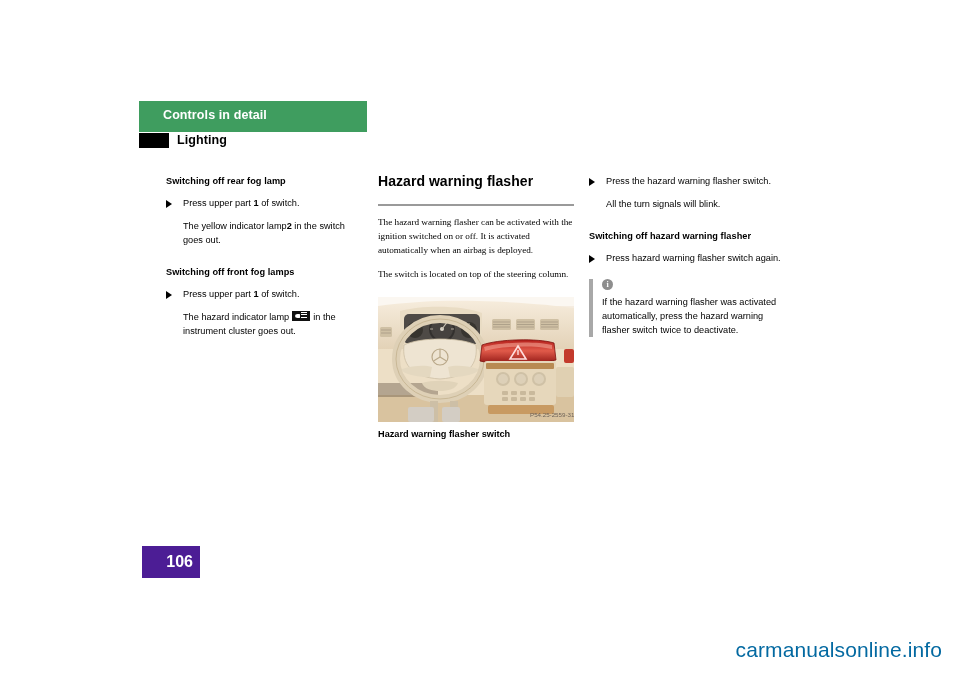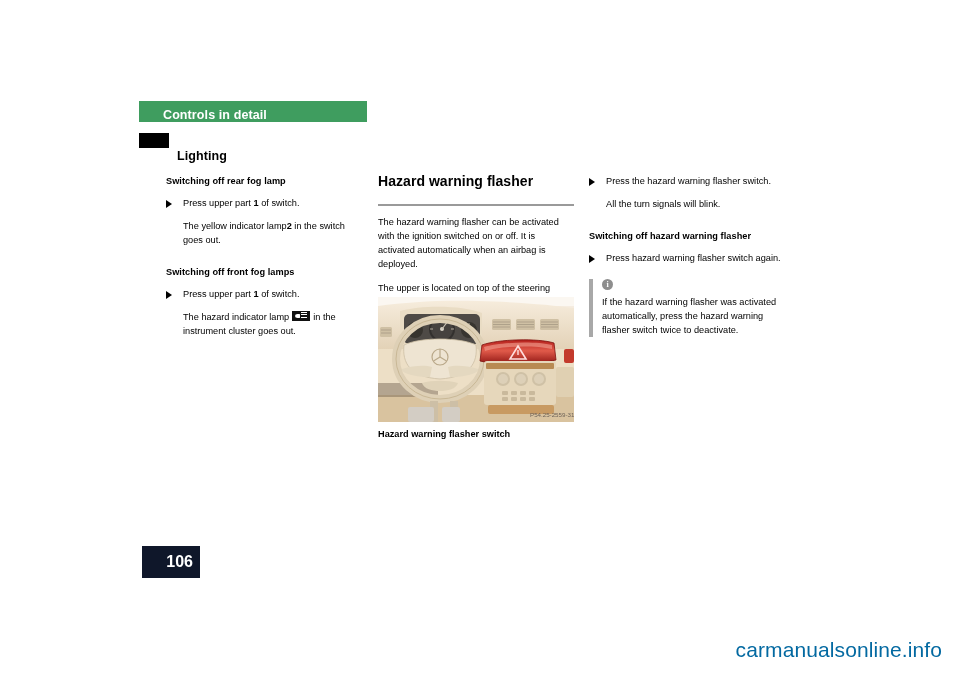--- a/index.html
+++ b/index.html
@@ -15,21 +15,21 @@
     color: #000000;
     overflow: hidden;
   }
 
   
   #header-green-bar {
     position: absolute;
     left: 139px;
     top: 101px;
     width: 228px;
-    height: 21px;
+    height: 31px;
     background: #3f9d5f;
   }
   #header-green-bar .chapter-title {
     position: absolute;
     left: 24px;
     top: 7px;
     font-size: 12.5px;
     font-weight: bold;
     color: #ffffff;
     letter-spacing: 0.1px;
@@ -43,21 +43,20 @@
     background: #000000;
   }
   #section-title {
     position: absolute;
     left: 177px;
     top: 133px;
     font-size: 12.5px;
     font-weight: bold;
     color: #000000;
     letter-spacing: 0.1px;
-    margin-top: 16px;
   }
 
   
   .column {
     position: absolute;
     top: 174px;
     width: 196px;
     font-size: 9.2px;
     line-height: 14px;
   }
@@ -80,20 +79,21 @@
     letter-spacing: 0.05px;
   }
   .rule-line {
     height: 2px;
     background: #9a9a9a;
     margin-bottom: 9px;
   }
 
   p.body {
     margin: 0 0 10px 0;
+    font-family: Liberation Serif, serif;
   }
   p.body.tight { margin-bottom: 8px; }
 
   
   .bullet-item {
     position: relative;
     padding-left: 17px;
     margin: 0 0 9px 0;
   }
   .bullet-item .tri {
@@ -194,21 +194,21 @@
     margin-top: 7px;
   }
 
   
   #page-number-box {
     position: absolute;
     left: 142px;
     top: 546px;
     width: 58px;
     height: 32px;
-    background: #0f172a;
+    background: #4c1d95;
   }
   #page-number-box span {
     position: absolute;
     right: 7px;
     top: 7px;
     color: #ffffff;
     font-size: 16px;
     font-weight: bold;
   }
 
@@ -256,21 +256,21 @@
   </div>
 
 </div>
 
 <div class="column" id="col-middle">
 
   <div class="h-rule">Hazard warning flasher</div>
   <div class="rule-line"></div>
 
   <p class="body">The hazard warning flasher can be activated with the ignition switched on or off. It is activated automatically when an airbag is deployed.</p>
-  <p class="body tight">The upper is located on top of the steering column.</p>
+  <p class="body tight">The switch is located on top of the steering column.</p>
 
 </div>
 
 <div id="figure-block">
   <div id="dash-photo">
     <svg width="196" height="125" viewBox="0 0 196 125" xmlns="http://www.w3.org/2000/svg">
       <defs>
         <linearGradient id="redg" x1="0" y1="0" x2="0" y2="1">
           <stop offset="0%" stop-color="#b5201c"></stop>
           <stop offset="45%" stop-color="#e05a4a"></stop>

